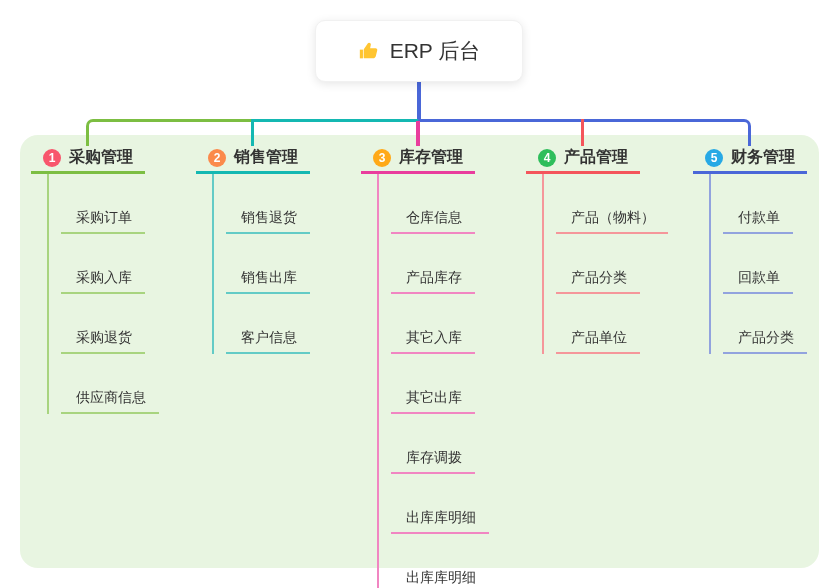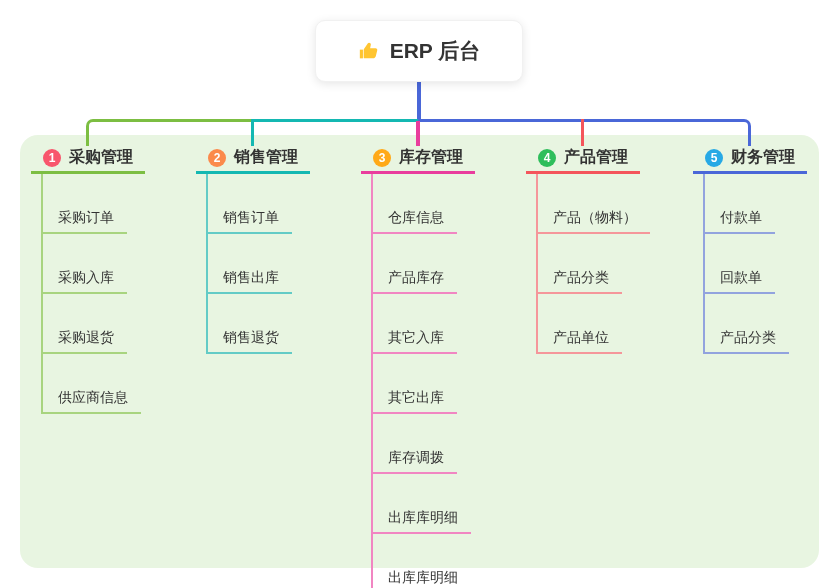--- a/index.html
+++ b/index.html
@@ -11,21 +11,21 @@
   #panel{
     position:absolute;left:20px;top:135px;width:799px;height:433px;
     background:#E8F5E1;border-radius:18px;
   }
   
   #root-card{
     position:absolute;left:315px;top:20px;width:208px;height:62px;
     background:#ffffff;border:1px solid #f1f1f1;border-radius:10px;
     box-shadow:0 2px 10px rgba(0,0,0,.10);
     display:flex;align-items:center;justify-content:center;gap:10px;
-    font-size:21px;font-weight:700;color:#333;box-sizing:border-box;
+    font-size:21px;font-weight:400;color:#333;box-sizing:border-box;
   }
   #root-card .thumb{display:flex;align-items:center;}
   
   .line{position:absolute;box-sizing:border-box;}
   #root-drop{left:417px;top:82px;width:4px;height:38px;}
   #bus-left{left:86px;top:119px;width:167px;height:27px;
     border-left:3px solid transparent;border-top:3px solid transparent;border-top-left-radius:7px;}
   #bus-teal{left:253px;top:119px;width:165px;height:3px;}
   #drop-teal{left:251px;top:119px;width:3px;height:27px;}
   #bus-right{left:418px;top:119px;width:333px;height:27px;
@@ -38,21 +38,21 @@
     width:114px;height:30px;display:flex;align-items:center;gap:8px;
     padding-left:12px;box-sizing:border-box;
     border-bottom:3px solid var(--main);
     font-size:16px;font-weight:700;color:#333;white-space:nowrap;
   }
   .badge{
     width:18px;height:18px;border-radius:50%;flex:0 0 18px;
     display:flex;align-items:center;justify-content:center;
     color:#fff;font-size:12px;font-weight:700;background:var(--badge);
   }
-  .branch-items{margin-left:10px;border-left:2px solid var(--sub);width:max-content;}
+  .branch-items{margin-left:16px;border-left:2px solid var(--sub);width:max-content;padding-left:12px;}
   .child-node{
     height:53px;display:flex;align-items:flex-end;width:max-content;
     padding:0 13px 5px 15px;box-sizing:content-box;
     border-bottom:2px solid var(--sub);
     font-size:14px;color:#333;white-space:nowrap;
   }
 </style>
 </head>
 <body>
 
@@ -90,23 +90,23 @@
           <div class="child-node">采购退货</div>
           <div class="child-node">供应商信息</div>
         </div>
       </div>
       <div class="branch" style="left: 196px; --main: #14B8B2; --badge: #FB8A4B; --sub: #63CBC6;">
         <div class="branch-header">
           <span class="badge">2</span>
           <span>销售管理</span>
         </div>
         <div class="branch-items">
-          <div class="child-node">销售订单</div>
+          <div class="child-node">销售退货</div>
           <div class="child-node">销售出库</div>
-          <div class="child-node">销售退货</div>
+          <div class="child-node">客户信息</div>
         </div>
       </div>
       <div class="branch" style="left: 361px; --main: #E93D9D; --badge: #FFA918; --sub: #F186C2;">
         <div class="branch-header">
           <span class="badge">3</span>
           <span>库存管理</span>
         </div>
         <div class="branch-items">
           <div class="child-node">仓库信息</div>
           <div class="child-node">产品库存</div>

